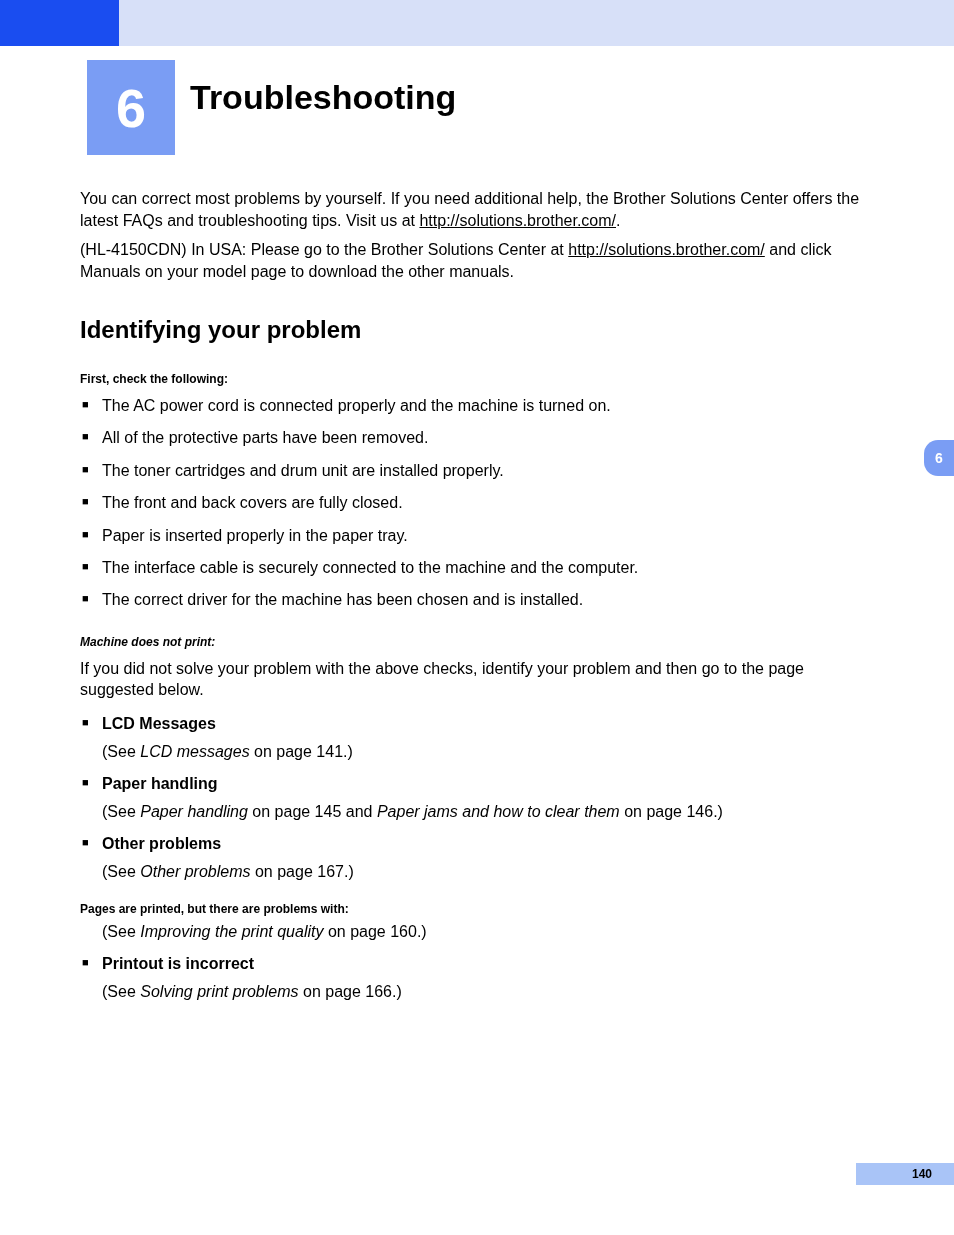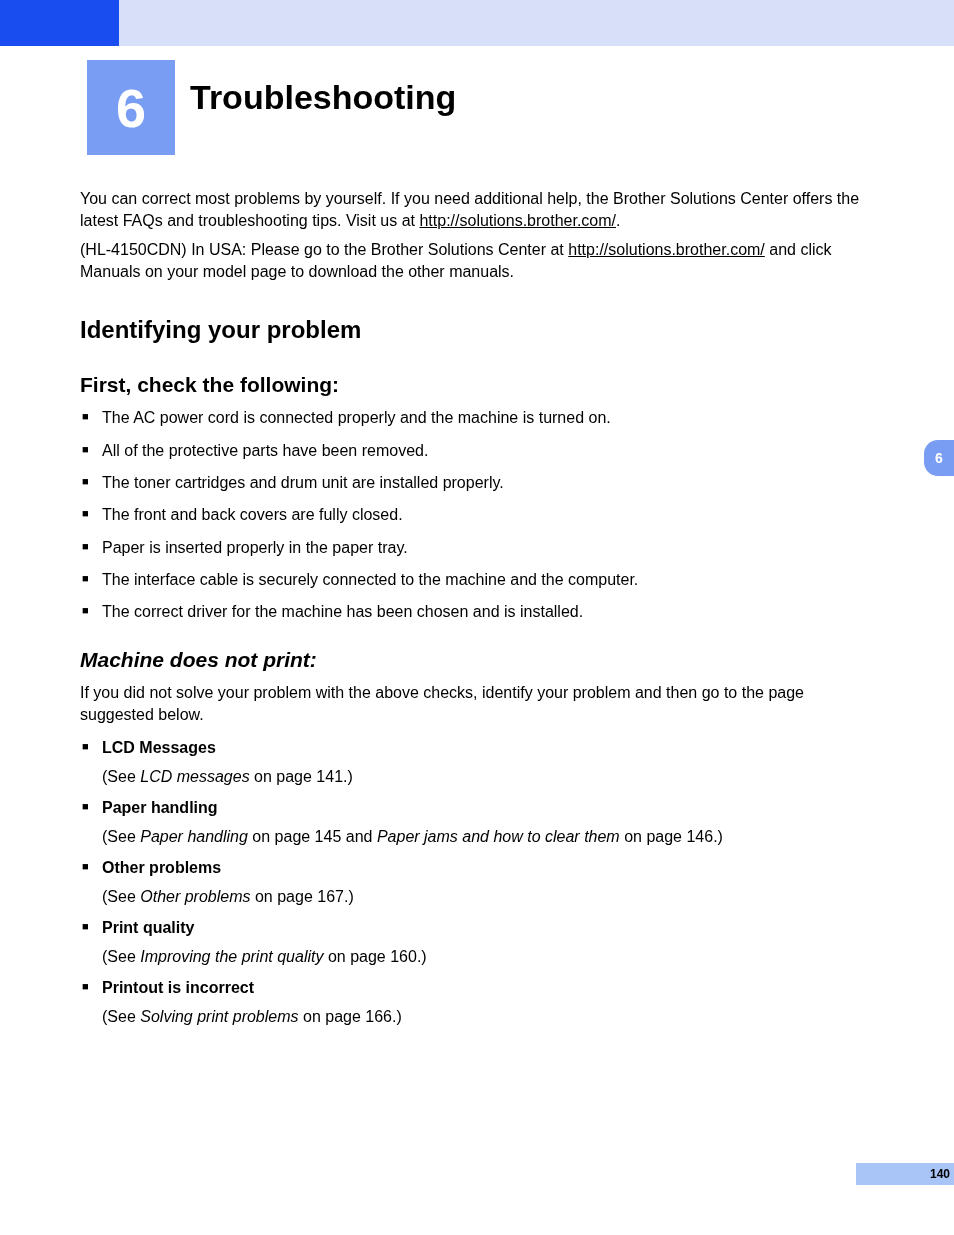--- a/index.html
+++ b/index.html
@@ -63,21 +63,21 @@
   .section-h {
     font-size: 24px;
     font-weight: bold;
     margin-top: 32px;
     margin-bottom: 24px;
   }
   .bold-label {
     font-weight: bold;
     margin-top: 14px;
     margin-bottom: 8px;
-    font-size: 21px;
+    font-size: 12px;
   }
   ul.square { list-style: none; padding: 0; margin: 0; }
   ul.square li {
     position: relative;
     padding-left: 22px;
     margin-bottom: 10px;
     line-height: 1.4;
   }
   ul.square li::before {
     content: "■";
@@ -115,21 +115,21 @@
     bottom: 50px;
     width: 98px;
     height: 22px;
     background: #a9c4f7;
     color: #000;
     font-size: 12px;
     font-weight: bold;
     display: flex;
     align-items: center;
     justify-content: flex-end;
-    padding-right: 4px;
+    padding-right: 22px;
   }
   .li-bold { font-weight: bold; }
 </style>
 </head>
 <body>
 
 <div class="top-banner"></div>
 <div class="top-blue"></div>
 
 <div class="chapter-box">
@@ -167,23 +167,23 @@
     <li><span class="li-bold">LCD Messages</span></li>
     <div class="sub-ref"><span>(See </span><span class="italic">LCD messages</span><span> on page 141.)</span></div>
 
     <li><span class="li-bold">Paper handling</span></li>
     <div class="sub-ref"><span>(See </span><span class="italic">Paper handling</span><span> on page 145 and </span><span class="italic">Paper jams and how to clear them</span><span> on page 146.)</span></div>
 
     <li><span class="li-bold">Other problems</span></li>
     <div class="sub-ref"><span>(See </span><span class="italic">Other problems</span><span> on page 167.)</span></div>
   </ul>
 
+  <p class="bold-label" style="margin-top:18px;">Pages are printed, but there are problems with:</p>
 
   <ul class="square">
-    <li><span class="li-bold">Print quality</span></li>
     <div class="sub-ref"><span>(See </span><span class="italic">Improving the print quality</span><span> on page 160.)</span></div>
 
     <li><span class="li-bold">Printout is incorrect</span></li>
     <div class="sub-ref"><span>(See </span><span class="italic">Solving print problems</span><span> on page 166.)</span></div>
   </ul>
 
 </div>
 
 <div class="side-tab">
   <span>6</span>

